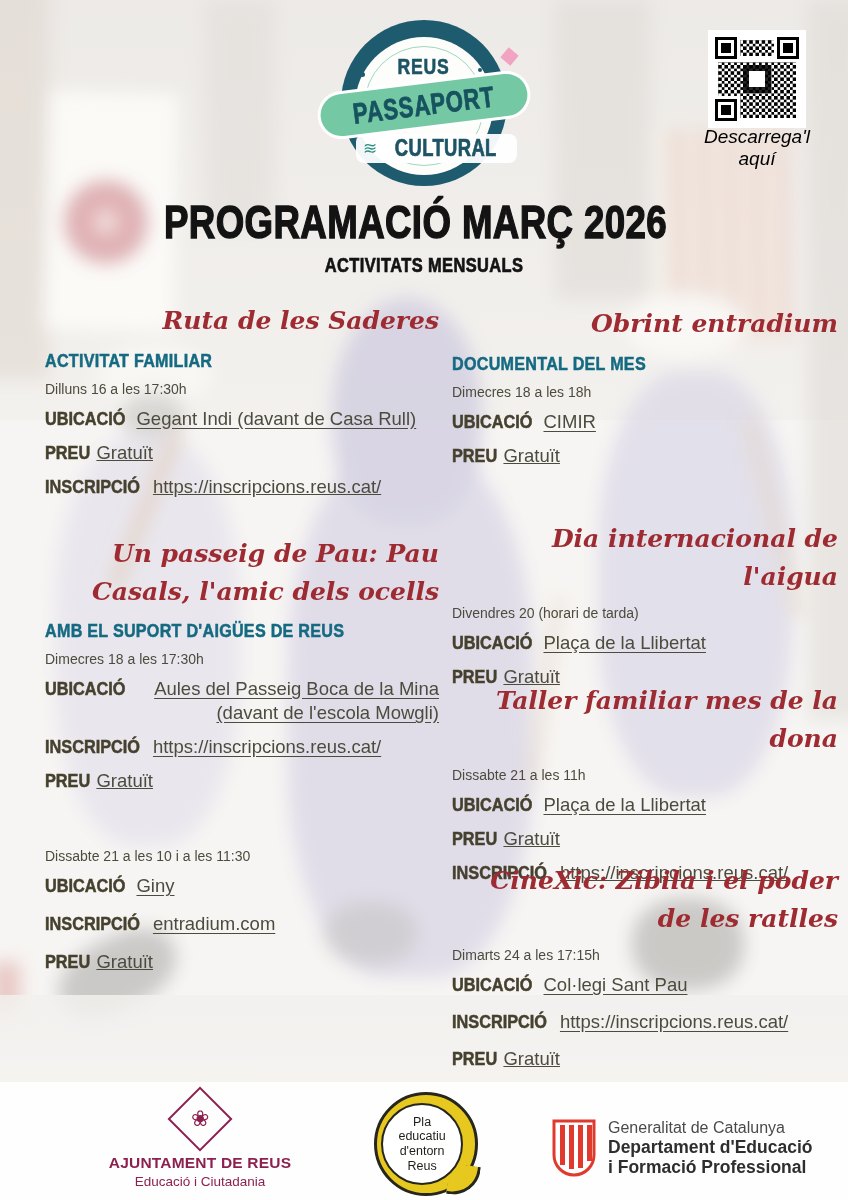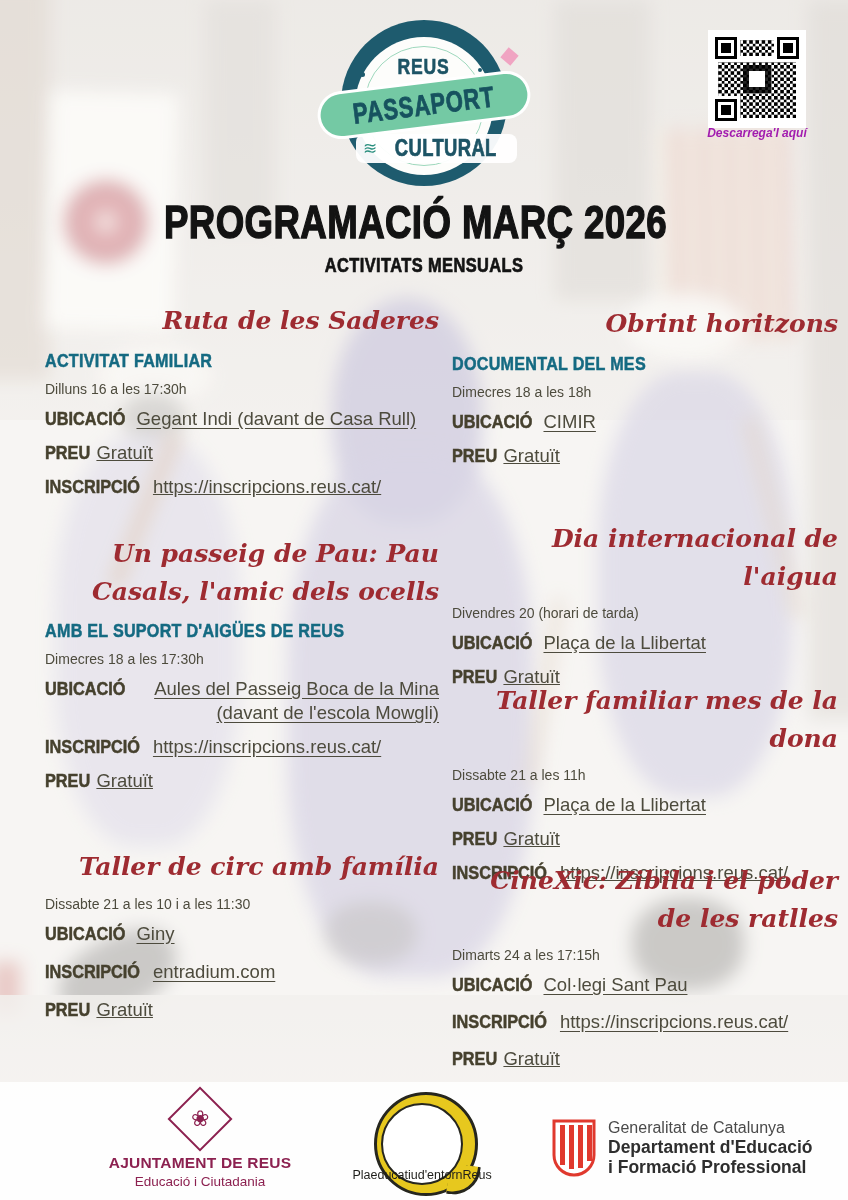--- a/index.html
+++ b/index.html
@@ -48,21 +48,21 @@
   .logo-banner span { display:inline-block; transform:scaleX(.76); font-weight:bold; font-size:29px; letter-spacing:1px; color:#17525f; -webkit-text-stroke:.8px #17525f; }
   .logo-cultural { position:absolute; top:114px; left:24px; z-index:4; background:rgba(255,255,255,.95); border-radius:8px; padding:1px 7px; display:flex; align-items:center; gap:5px; }
   .logo-cultural .wave { color:#2a8f7f; font-size:17px; line-height:1; }
   .logo-cultural .word { display:inline-block; transform:scaleX(.8); font-weight:bold; font-size:23px; letter-spacing:.5px; color:#1d5465; -webkit-text-stroke:.7px #1d5465; }
   .logo-pink { position:absolute; top:30px; right:0; width:13px; height:13px; background:#f0a4c2; transform:rotate(40deg); z-index:5; }
   .logo-dot { position:absolute; border-radius:50%; background:#1e5b6e; z-index:3; }
 
   
   .qr { position:absolute; left:708px; top:30px; width:98px; height:98px; background:#fff; padding:4px; box-sizing:border-box; }
   .qr svg { display:block; width:90px; height:90px; shape-rendering:crispEdges; }
-  .qr-cap { position:absolute; left:686px; top:126px; width:142px; text-align:center; font-style:italic; font-size:12px; color:#a21caf;font-weight:bold; }
+  .qr-cap { position:absolute; left:686px; top:126px; width:142px; text-align:center; font-style:italic; font-size:19px; color:#000000; }
 
   
   .main-title { position:absolute; top:194px; left:0; right:16px; text-align:center; }
   .main-title span { display:inline-block; transform:scaleX(.78); font-weight:bold; font-size:47px; color:#131313; letter-spacing:.5px; -webkit-text-stroke:1.4px #131313; }
   .sub-title { position:absolute; top:254px; left:0; right:0; text-align:center; }
   .sub-title span { display:inline-block; transform:scaleX(.82); font-weight:bold; font-size:20px; color:#131313; letter-spacing:.5px; -webkit-text-stroke:.7px #131313; }
 
   
   .activity { position:absolute; }
   .col-left { left:45px; width:394px; }
@@ -78,21 +78,21 @@
 
   
   .aj { position:absolute; left:100px; top:1096px; width:200px; text-align:center; color:#8c2150; }
   .aj-diamond { margin:0 auto 12px auto; width:42px; height:42px; border:2.5px solid #8c2150; transform:rotate(45deg); display:flex; align-items:center; justify-content:center; }
   .aj-rose { transform:rotate(-45deg); font-size:22px; color:#8c2150; line-height:1; }
   .aj-name { font-weight:bold; font-size:15.5px; letter-spacing:.2px; }
   .aj-sub { font-size:13.5px; margin-top:2px; }
   .pla { position:absolute; left:374px; top:1092px; width:104px; height:104px; }
   .pla-outer { position:relative; width:100%; height:100%; border-radius:50%; background:#e7c81e; border:3px solid #26261e; box-sizing:border-box; }
   .pla-outer::after { content:""; position:absolute; right:-4px; bottom:-3px; width:28px; height:28px; background:#e7c81e; border-right:3px solid #26261e; border-bottom:3px solid #26261e; border-radius:0 0 90% 0; transform:rotate(8deg); }
-  .pla-inner { position:absolute; left:46%; top:50%; transform:translate(-50%,-50%); width:78px; height:78px; background:#fff; border-radius:50%; border:2px solid #26261e; display:flex; flex-direction:row; align-items:flex-end; justify-content:center; font-size:12.5px; line-height:1.18; color:#1e1e1a; z-index:2; }
+  .pla-inner { position:absolute; left:46%; top:50%; transform:translate(-50%,-50%); width:78px; height:78px; background:#fff; border-radius:50%; border:2px solid #26261e; display:flex; flex-direction:column; align-items:center; justify-content:center; font-size:12.5px; line-height:1.18; color:#1e1e1a; z-index:2; }
   .gen { position:absolute; left:550px; top:1118px; display:flex; align-items:center; gap:10px; }
   .gen-text .g1 { font-size:16px; color:#4a4a4a; line-height:1.2; }
   .gen-text .g2, .gen-text .g3 { font-size:17.5px; font-weight:bold; color:#2e2e2e; line-height:1.15; }
 </style>
 </head>
 <body>
 
 <div class="poster">
 
   <div class="bg">
@@ -205,38 +205,37 @@
       <span class="lbl">INSCRIPCIÓ</span>
       <span class="val u">https://inscripcions.reus.cat/</span>
     </div>
     <div class="row">
       <span class="lbl">PREU</span>
       <span class="val">Gratuït</span>
     </div>
   </section>
 
   <section class="activity col-left" style="top:848px;">
-    <h2 class="script-title">Taller de circ amb família</h2>
     <div class="date">Dissabte 21 a les 10 i a les 11:30</div>
     <div class="row" style="margin-bottom:14px;">
       <span class="lbl">UBICACIÓ</span>
       <span class="val u">Giny</span>
     </div>
     <div class="row" style="margin-bottom:14px;">
       <span class="lbl">INSCRIPCIÓ</span>
       <span class="val u">entradium.com</span>
     </div>
     <div class="row">
       <span class="lbl">PREU</span>
       <span class="val">Gratuït</span>
     </div>
   </section>
 
   <section class="activity col-right" style="top:305px;">
-    <h2 class="script-title">Obrint horitzons</h2>
+    <h2 class="script-title">Obrint entradium</h2>
     <div class="tag"><span>DOCUMENTAL DEL MES</span></div>
     <div class="date">Dimecres 18 a les 18h</div>
     <div class="row">
       <span class="lbl">UBICACIÓ</span>
       <span class="val u">CIMIR</span>
     </div>
     <div class="row">
       <span class="lbl">PREU</span>
       <span class="val">Gratuït</span>
     </div>

